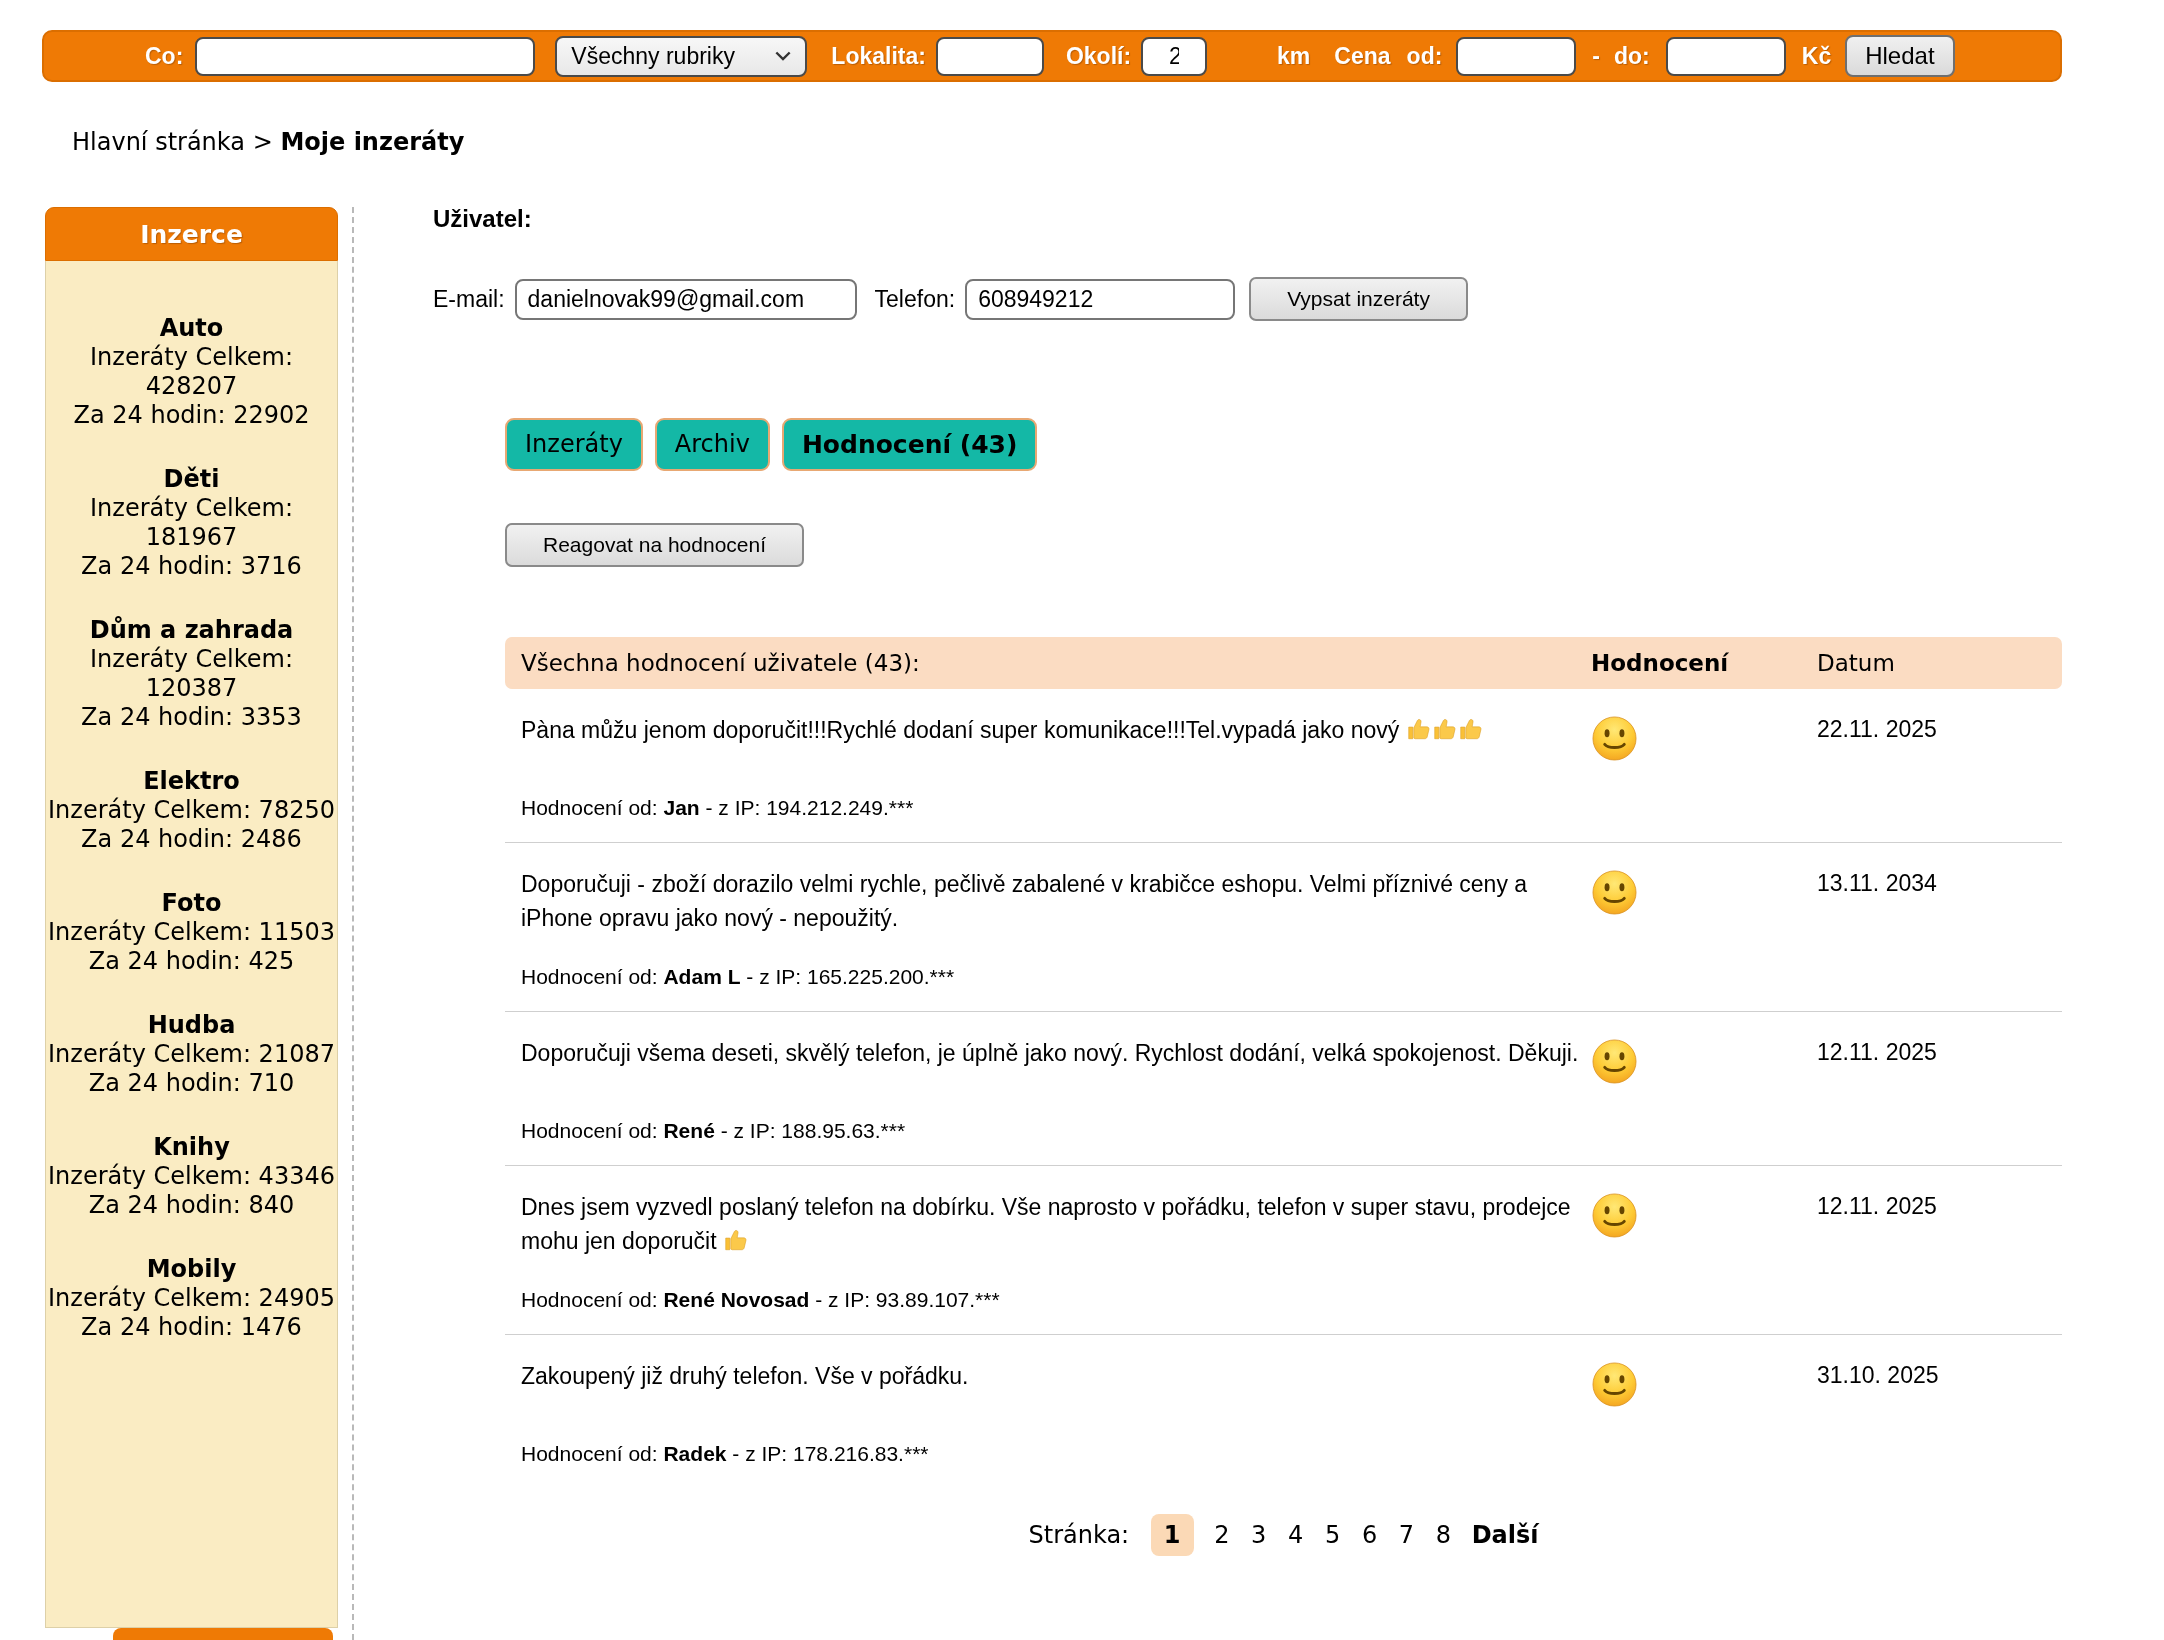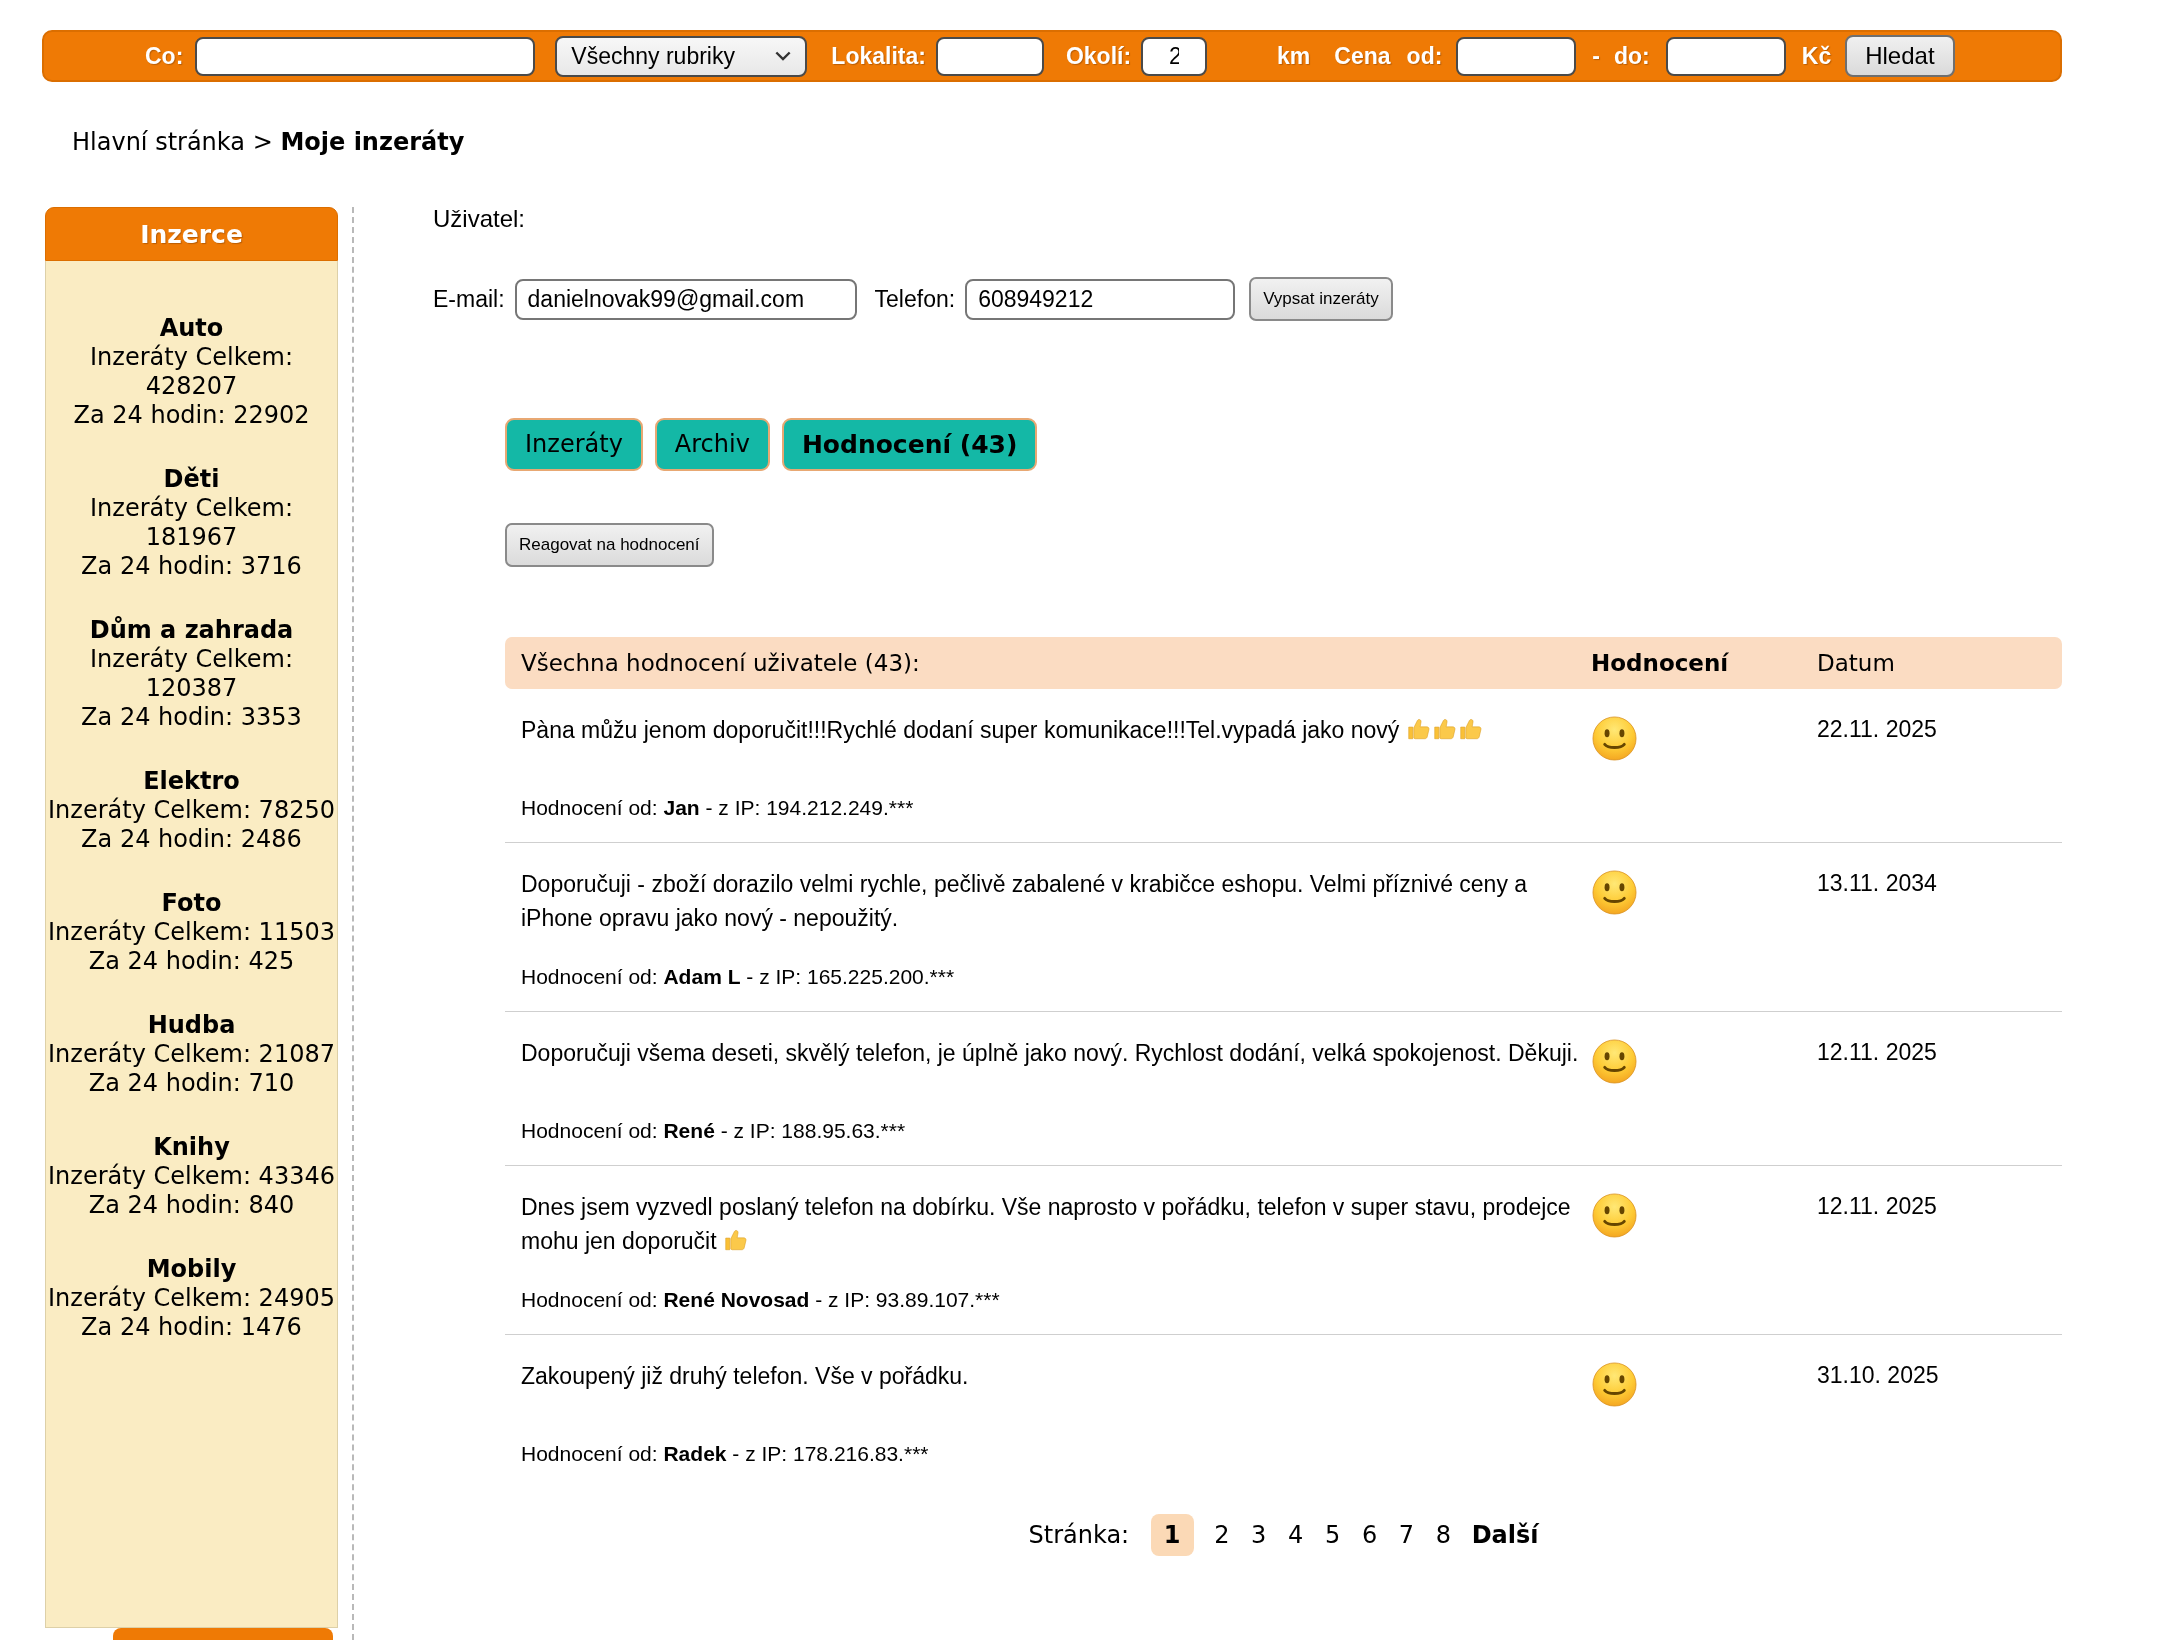--- a/index.html
+++ b/index.html
@@ -40,26 +40,26 @@
   .cat-line { font-size:24px; line-height:29px; }
   .next-section-sliver { position:absolute; left:113px; top:1628px; width:220px; height:12px;
                          background:#ef7a05; border-radius:8px 8px 0 0; }
 
   
   .vdivider { position:absolute; left:352px; top:207px; height:1433px;
               border-left:2px dashed #b9b9b9; }
 
   
   .main { position:absolute; left:433px; top:205px; width:1629px; }
-  .user-title { font-weight:normal; font-size:24px; }
+  .user-title { font-weight:bold; font-size:24px; }
   .user-row { margin-top:44px; display:flex; align-items:center; }
   .user-row .flbl { font-size:23px; margin-right:10px; }
   .inp { height:41px; border:2px solid #767676; border-radius:8px; font-size:23px;
          padding:0 11px; font-family:"Liberation Sans",sans-serif; }
-  .btn-grey { height:44px; padding:0 12px; font-size:17px; background:linear-gradient(#f1f1f1,#dbdbdb);
+  .btn-grey { height:44px; padding:0 36px; font-size:21px; background:linear-gradient(#f1f1f1,#dbdbdb);
               border:2px solid #8a8a8a; border-radius:7px; font-family:"Liberation Sans",sans-serif; }
 
   .tabs { margin-top:97px; margin-left:72px; display:flex; gap:12px; }
   .tab { background:#14b8a6; border:2px solid #e8a873; border-radius:9px;
          padding:10px 18px; font-size:24px; font-family:"DejaVu Sans",sans-serif; cursor:pointer; }
   .tab.active { font-weight:bold; font-size:25px; }
 
   .react-btn { margin-top:52px; margin-left:72px; }
 
   .ratings { margin-left:72px; margin-top:70px; width:1557px; }

